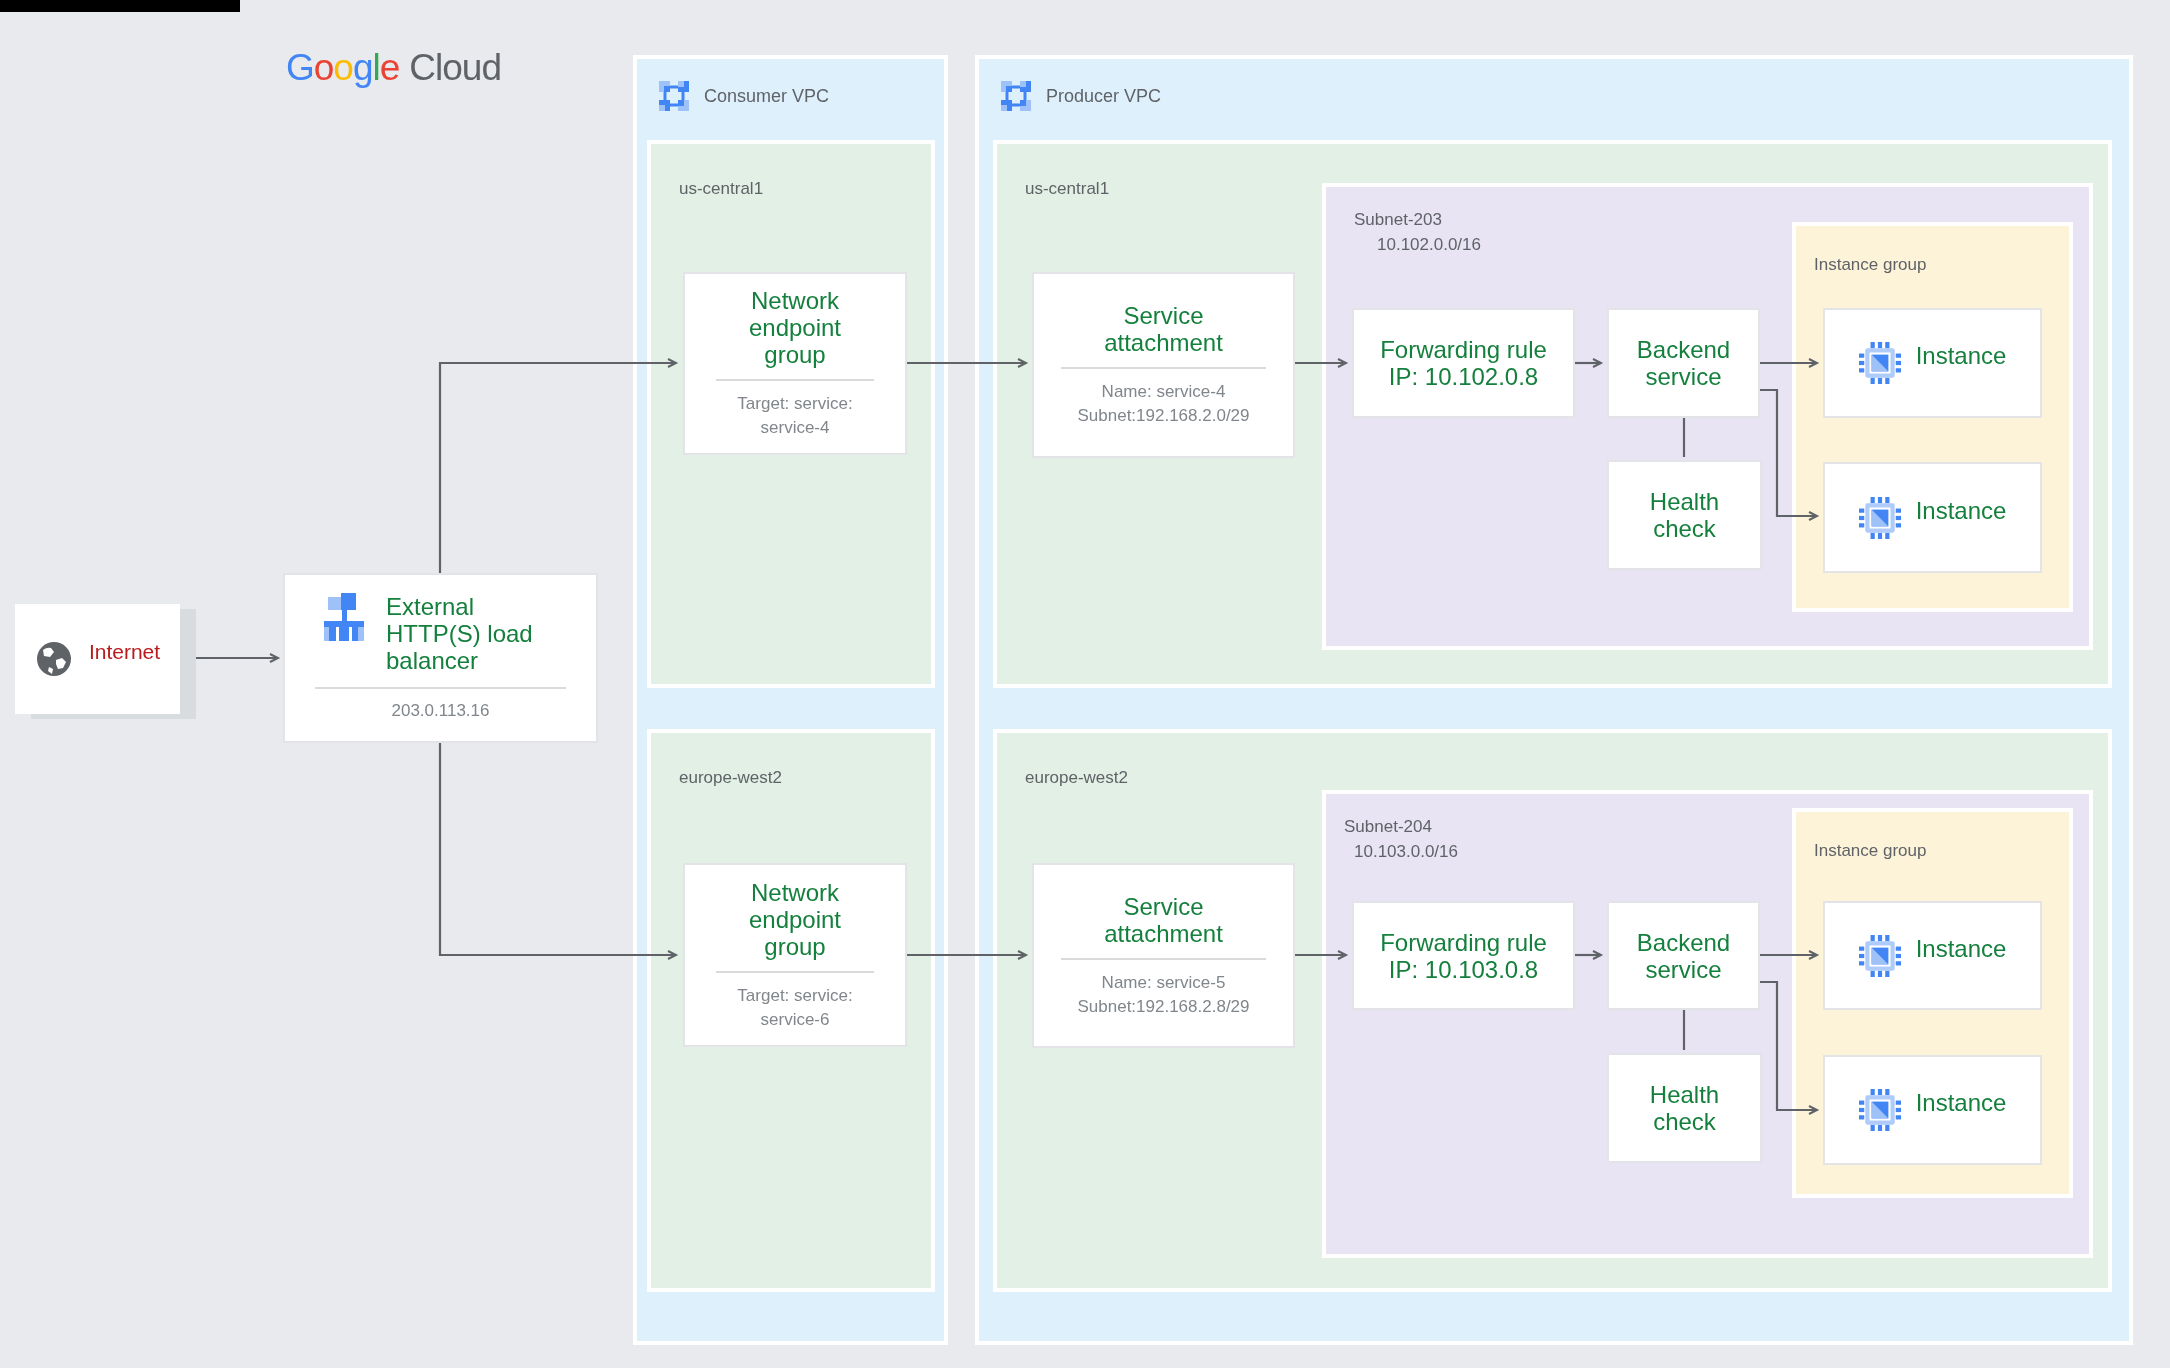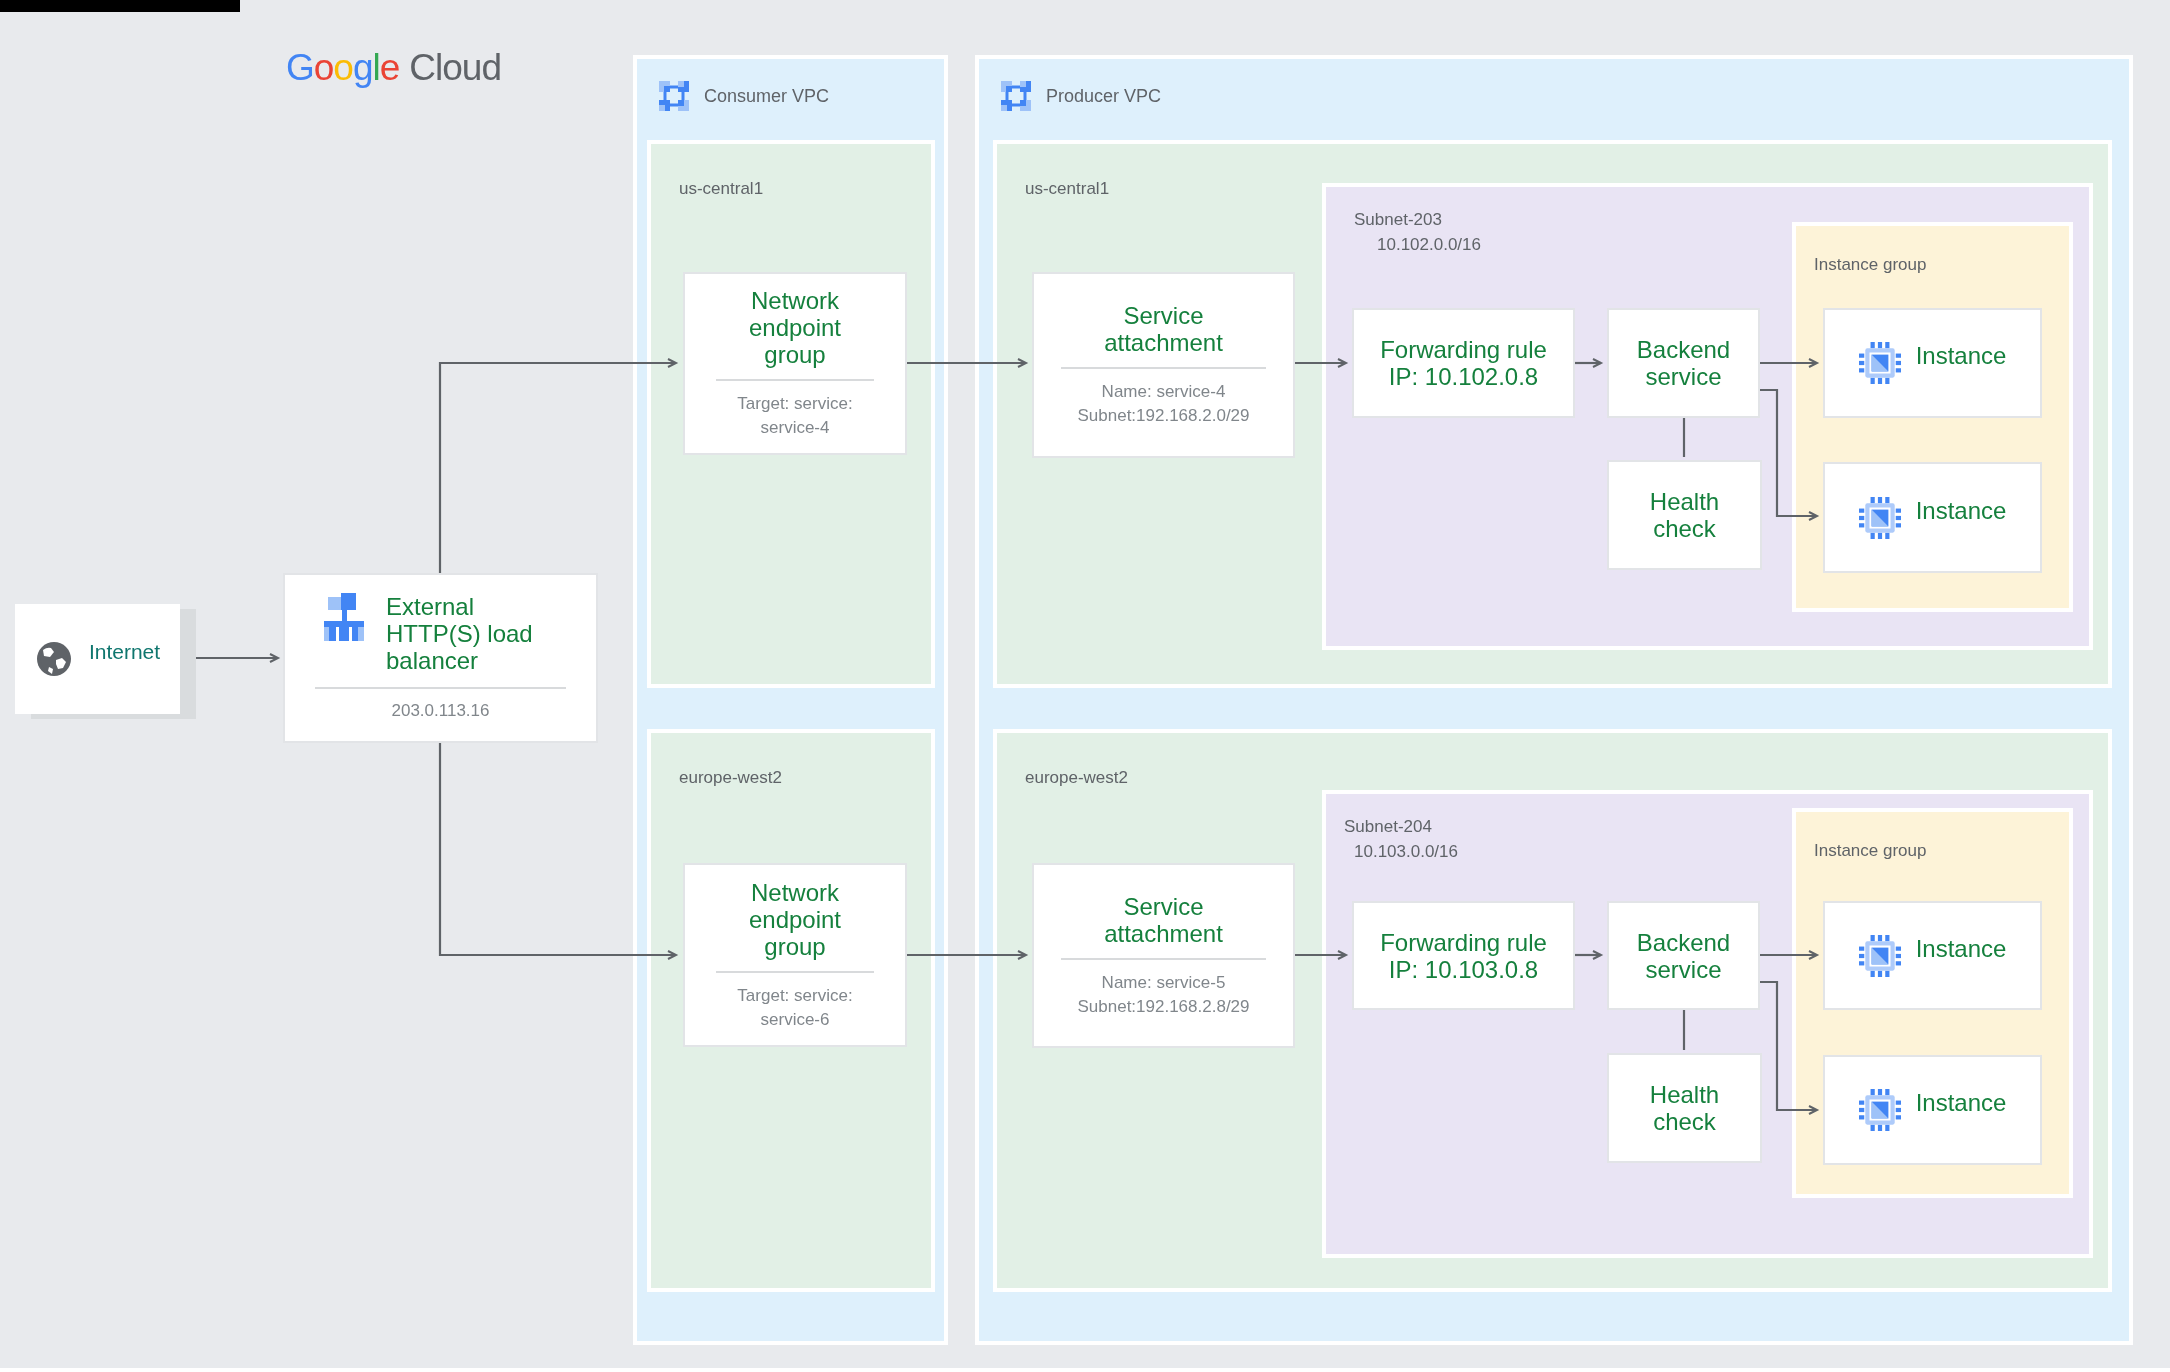--- a/index.html
+++ b/index.html
@@ -114,21 +114,21 @@
   <div class="card shadowbox" style="left:15px;top:604px;width:165px;height:110px;border:none;">
     <div class="row">
       <svg width="38" height="38" viewBox="0 0 38 38">
         <circle cx="19" cy="19" r="17" fill="#5f6368"></circle>
         <circle cx="19" cy="19" r="13.5" fill="#5f6368" stroke="#ffffff" stroke-width="0"></circle>
         <path d="M19 2 a17 17 0 0 1 0 34 a17 17 0 0 1 0 -34 M19 6 a13 13 0 0 0 0 26 a13 13 0 0 0 0 -26" fill="none"></path>
         <path d="M8 10 q4 -3 8 -2 l3 4 -4 5 -6 -1 z" fill="#ffffff"></path>
         <path d="M21 20 l6 -2 4 4 -3 6 -5 1 -2 -5 z" fill="#ffffff"></path>
         <path d="M14 27 l4 2 -1 5 -4 -3 z" fill="#ffffff"></path>
       </svg>
-      <span style="font-size:21px;color:#0f766e;">Internet</span>
+      <span style="font-size:21px;color:#b91c1c;">Internet</span>
     </div>
   </div>
 
   <div class="card" style="left:283px;top:573px;width:315px;height:170px;">
     <div class="row" style="gap:18px;">
       <svg width="48" height="52" viewBox="0 0 48 52">
         <rect x="8" y="4" width="13" height="13" fill="#9ec2f8"></rect>
         <rect x="21" y="0" width="15" height="17" fill="#4285f4"></rect>
         <rect x="22" y="17" width="5" height="13" fill="#4285f4"></rect>
         <rect x="4" y="28" width="40" height="6" fill="#4285f4"></rect>

